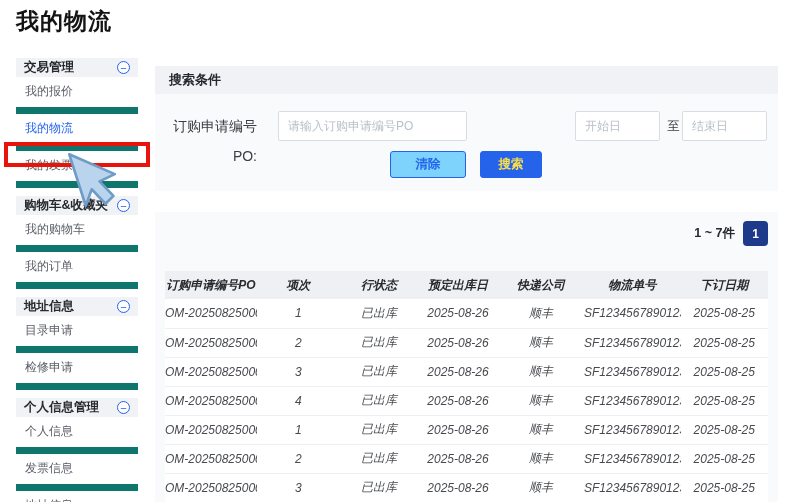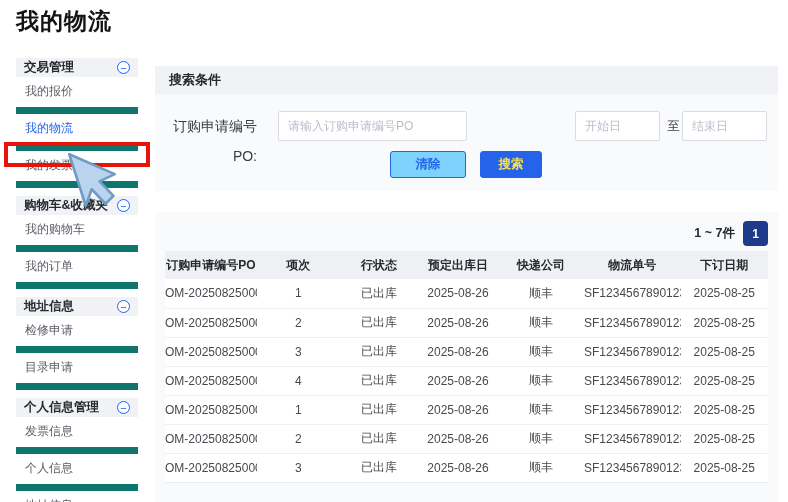--- a/index.html
+++ b/index.html
@@ -49,21 +49,21 @@
          font-family:inherit; cursor:pointer; }
   .btn-clear { left:235px; width:76px; background:#7dd3fc; border:1px solid var(--accent,#2563eb); color:var(--accent,#2563eb); }
   .btn-search { left:325px; width:62px; background:var(--accent,#2563eb); border:1px solid var(--accent,#2563eb); color:#fde047; }
 
   
   .results-panel { margin-top:21px; background:#f9fafb; padding:8px 10px 0 10px; height:297px; overflow:hidden; }
   .pagination-row { display:flex; align-items:center; justify-content:flex-end; gap:8px; height:27px; }
   .count-text { font-size:12.5px; font-weight:600; color:#26292e; }
   .page-btn { width:25px; height:25px; background:var(--navy,#1e3a8a); color:#fff; border:none; border-radius:4px;
               font-size:12px; font-weight:700; font-family:inherit; cursor:pointer; }
-  table { width:100%; border-collapse:collapse; margin-top:4px; table-layout:fixed; }
+  table { width:100%; border-collapse:collapse; margin-top:24px; table-layout:fixed;font-style:italic; }
   th { height:28px; background:#eef0f4; font-size:12px; font-weight:700; color:#26292e; text-align:center;
        white-space:nowrap; overflow:hidden; }
   td { height:29px; background:#fff; border-bottom:1px solid #edeff2; font-size:12px; color:#46494e;
        text-align:center; white-space:nowrap; overflow:hidden; }
   col.c1{width:15.2%} col.c2{width:13.8%} col.c3{width:13%} col.c4{width:13.2%}
   col.c5{width:14.3%} col.c6{width:16%} col.c7{width:14.5%}
 </style>
 </head>
 <body>
 
@@ -87,30 +87,30 @@
           <span class="minus-icon">−</span>
         </div>
         <div class="side-item">我的购物车</div>
         <div class="side-item">我的订单</div>
       </div>
       <div class="side-section">
         <div class="side-header">
           <span class="side-header-title">地址信息</span>
           <span class="minus-icon">−</span>
         </div>
+        <div class="side-item">目录申请</div>
         <div class="side-item">检修申请</div>
-        <div class="side-item">目录申请</div>
       </div>
       <div class="side-section">
         <div class="side-header">
           <span class="side-header-title">个人信息管理</span>
           <span class="minus-icon">−</span>
         </div>
+        <div class="side-item">个人信息</div>
         <div class="side-item">发票信息</div>
-        <div class="side-item">个人信息</div>
         <div class="side-item">地址信息</div>
       </div>
     </nav>
 
   <div class="highlight-box"></div>
   <svg class="cursor-icon" viewBox="0 0 40 44">
     <polygon points="2,1 14.5,40 19,27.5 29.5,38.5 35.5,32.5 25,21.5 36.5,16" fill="#b9d4ec" stroke="#6e9cc7" stroke-width="2" stroke-linejoin="round"></polygon>
   </svg>
 
   <div class="main">

